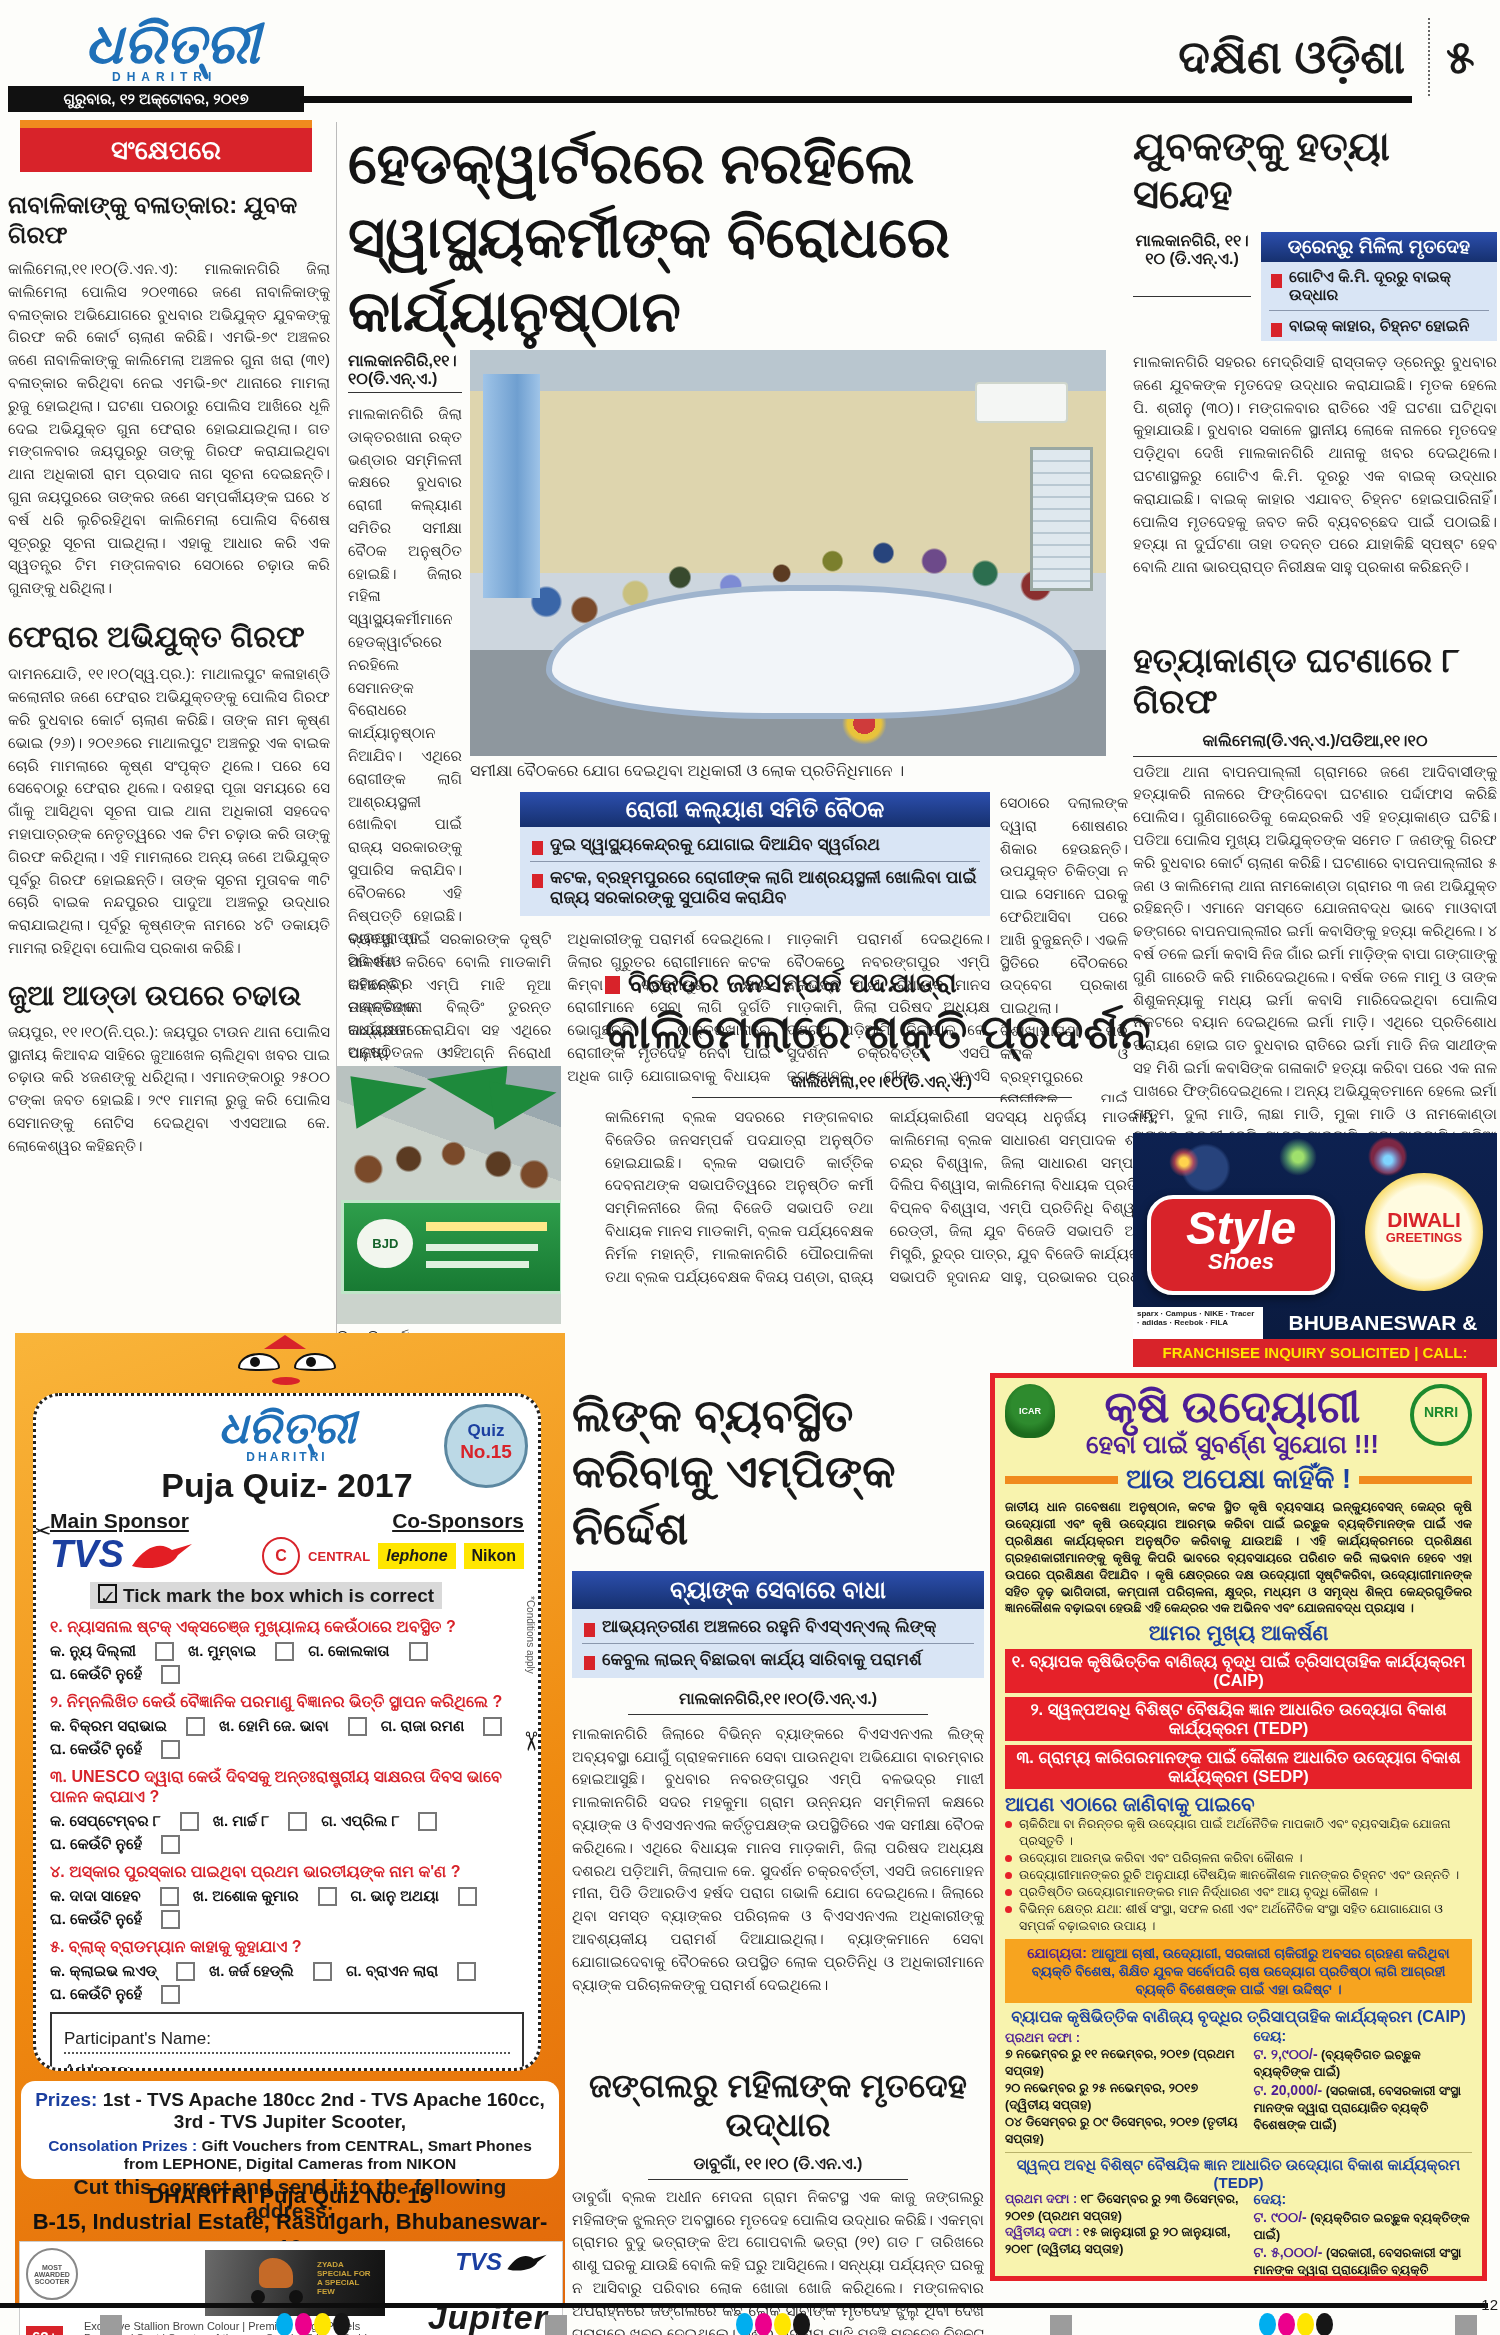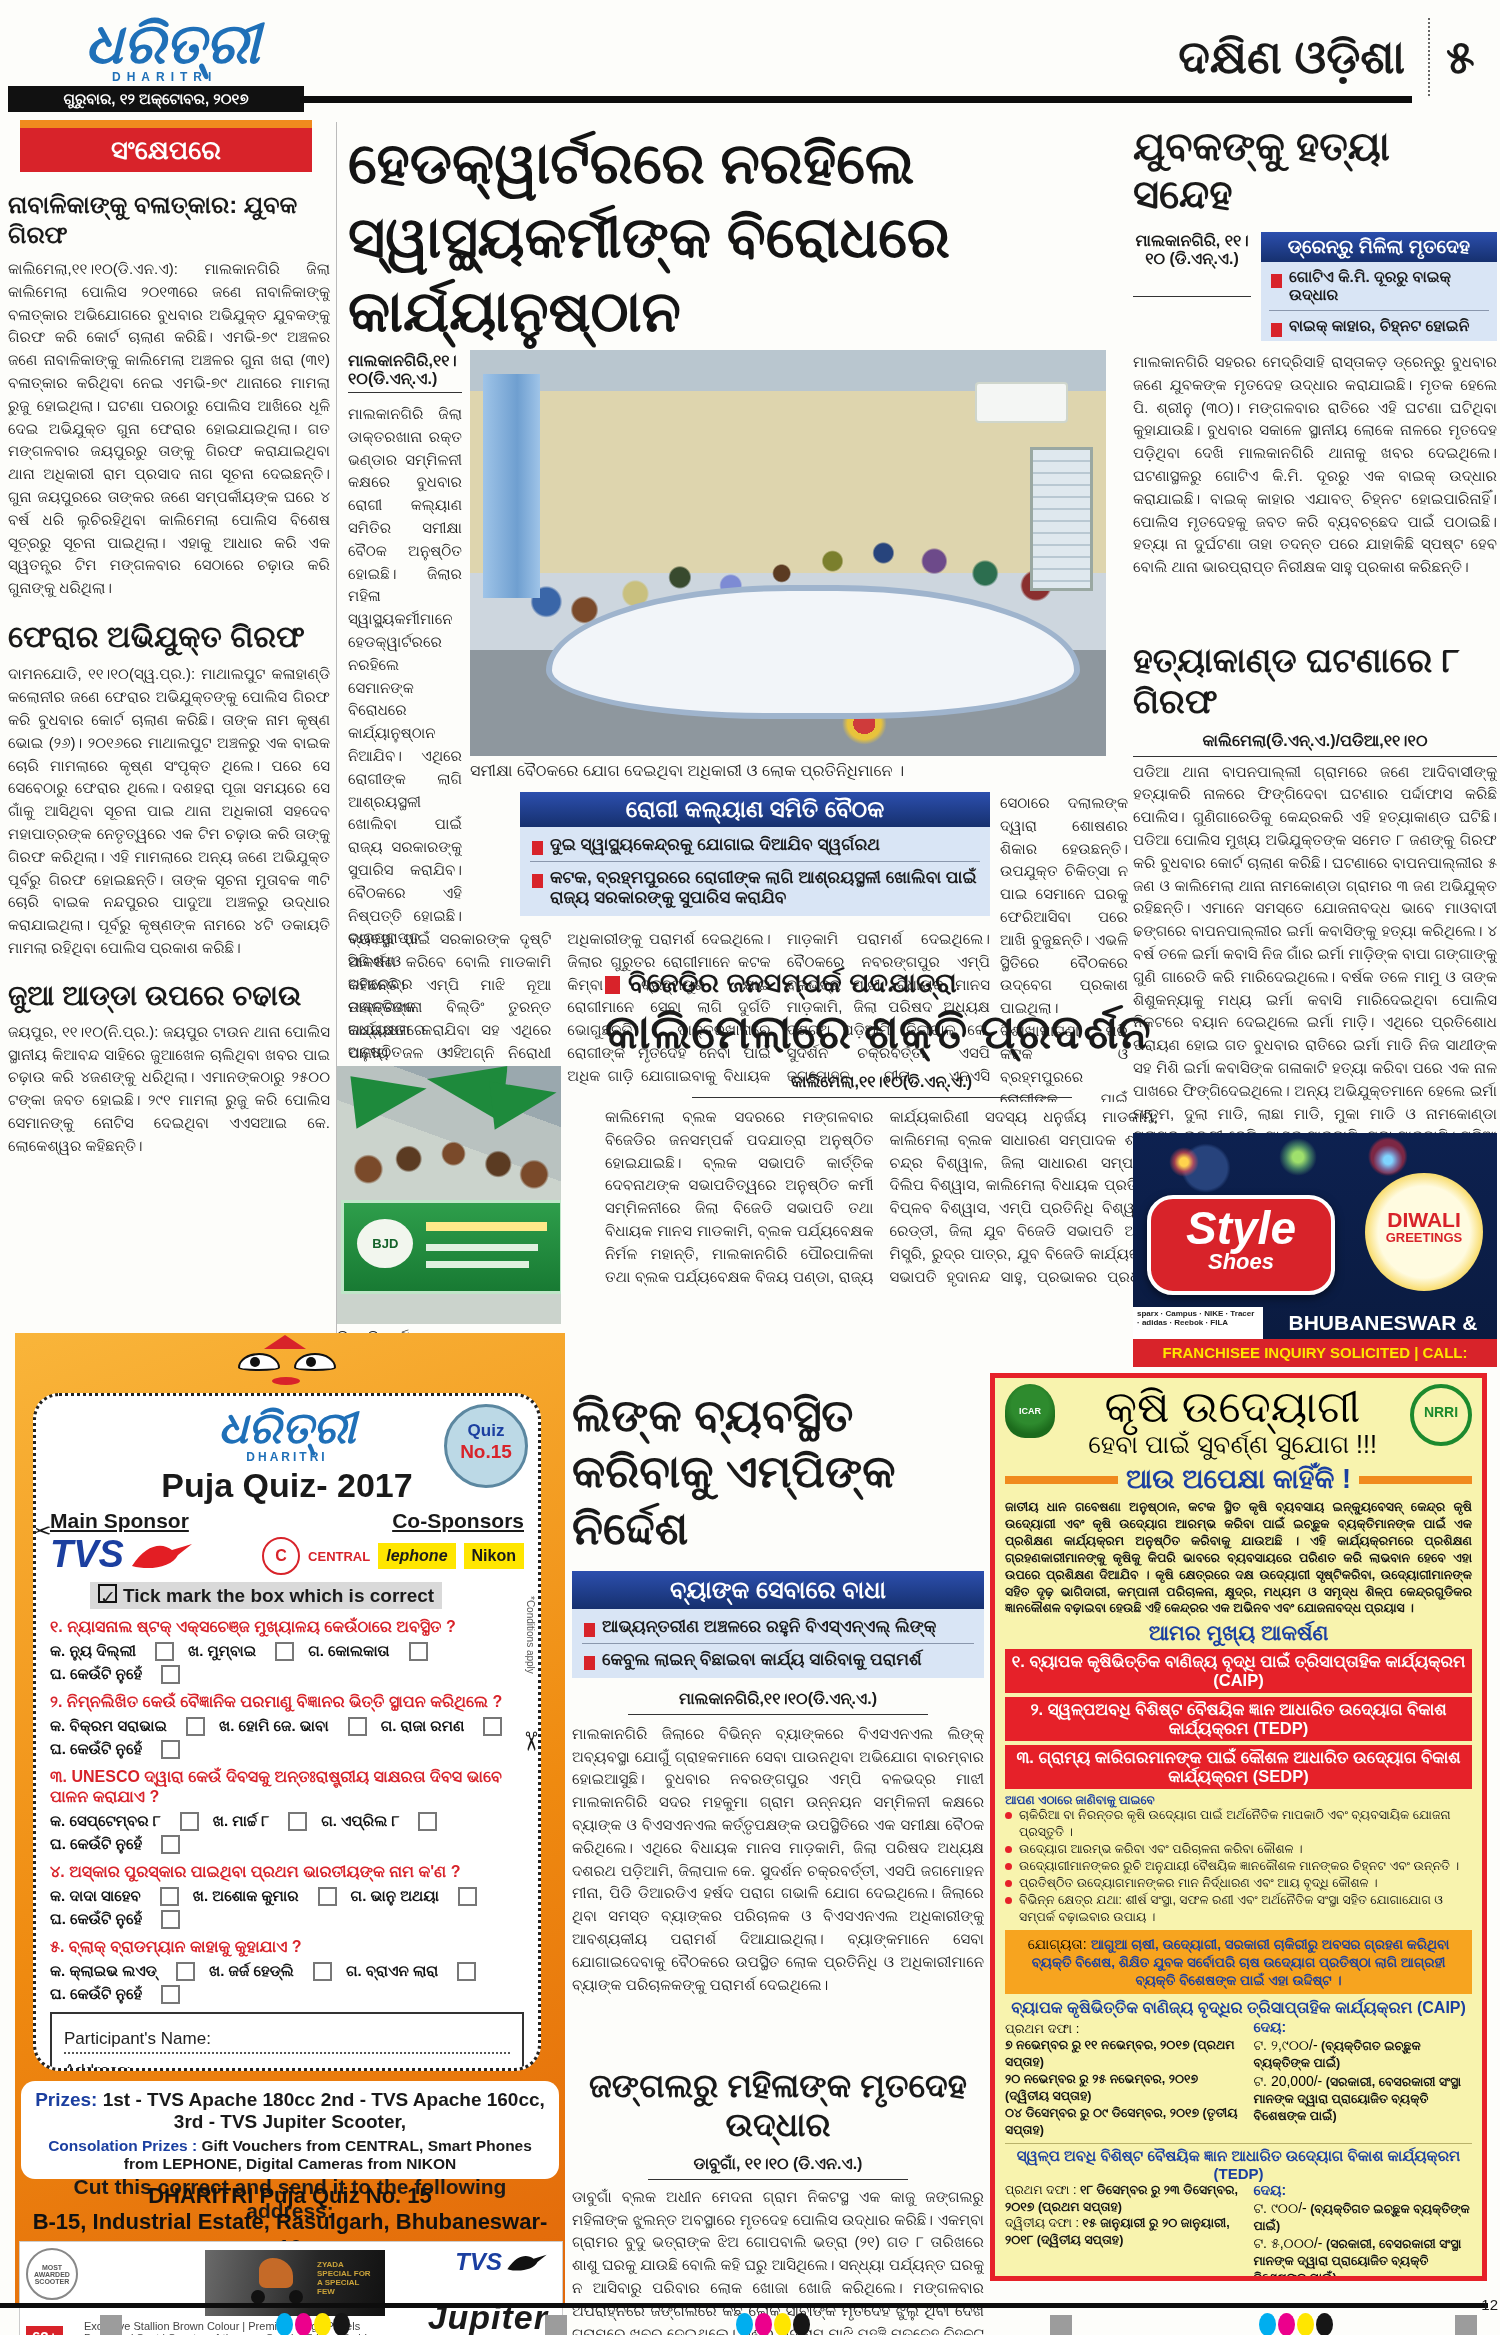--- a/index.html
+++ b/index.html
@@ -43,21 +43,21 @@
   .q-opt{font-size:15px;font-weight:bold;color:#111;display:flex;flex-wrap:wrap;gap:4px 14px;margin:4px 0 8px 0;}
   .chk{display:inline-block;width:15px;height:15px;border:2px solid #777;background:#fff;vertical-align:-2px;margin-left:5px;}
   .form-box{border:2px solid #333;padding:8px 12px;}
   .form-line{font-size:17px;color:#222;border-bottom:2px dotted #555;padding:7px 0 3px 0;}
   .prize-box{background:#fff;border-radius:14px;}
   .sponsor-logo{display:inline-block;font-weight:bold;text-align:center;}
   
   #nrriad{background:#f8f3ae;border:5px solid #e62129;}
   .nr-redbar{background:#e62129;color:#fff;font-weight:bold;font-size:16.5px;text-align:center;padding:3px 6px;margin:4px 0;}
   .nr-blue{color:#1b3fa0;font-weight:bold;}
-  .nr-red{color:#000000;font-weight:normal;}
+  .nr-red{color:#4c1d95;font-weight:bold;}
   .nr-small{font-size:12.5px;line-height:1.35;color:#111;}
   .nr-li{position:relative;padding-left:14px;}
   .nr-li::before{content:"";position:absolute;left:0;top:5px;width:7px;height:7px;background:#e62129;border-radius:50%;}
   .nr-orange{background:#f7a41f;}
   
   #stylead{background:radial-gradient(circle at 20% 15%,#27437c 0 6%,transparent 7%),
             radial-gradient(circle at 70% 10%,#7c2744 0 5%,transparent 6%),
             linear-gradient(#0d2150,#0a1a3e);}
   .fw{position:absolute;border-radius:50%;}
   .style-logo{background:#d8232a;border:4px solid #fff;border-radius:26px;color:#fff;text-align:center;
@@ -397,21 +397,21 @@
     <div style="display:flex;align-items:center;gap:8px;margin:4px 0;">
       <div style="flex:1;height:8px;background:#f08a1e;"></div>
       <div class="nr-blue" style="font-size:27px;">ଆଉ ଅପେକ୍ଷା କାହିଁକି !</div>
       <div style="flex:1;height:8px;background:#f08a1e;"></div>
     </div>
     <div class="nr-small just bold">ଜାତୀୟ ଧାନ ଗବେଷଣା ଅନୁଷ୍ଠାନ, କଟକ ସ୍ଥିତ କୃଷି ବ୍ୟବସାୟ ଇନ୍‌କ୍ୟୁବେସନ୍ କେନ୍ଦ୍ର କୃଷି ଉଦ୍ୟୋଗୀ ଏବଂ କୃଷି ଉଦ୍ୟୋଗ ଆରମ୍ଭ କରିବା ପାଇଁ ଇଚ୍ଛୁକ ବ୍ୟକ୍ତିମାନଙ୍କ ପାଇଁ ଏକ ପ୍ରଶିକ୍ଷଣ କାର୍ଯ୍ୟକ୍ରମ ଅନୁଷ୍ଠିତ କରିବାକୁ ଯାଉଅଛି । ଏହି କାର୍ଯ୍ୟକ୍ରମରେ ପ୍ରଶିକ୍ଷଣ ଗ୍ରହଣକାରୀମାନଙ୍କୁ କୃଷିକୁ କିପରି ଭାବରେ ବ୍ୟବସାୟରେ ପରିଣତ କରି ଲାଭବାନ ହେବେ ଏହା ଉପରେ ପ୍ରଶିକ୍ଷଣ ଦିଆଯିବ । କୃଷି କ୍ଷେତ୍ରରେ ଦକ୍ଷ ଉଦ୍ୟୋଗୀ ସୃଷ୍ଟିକରିବା, ଉଦ୍ୟୋଗୀମାନଙ୍କ ସହିତ ଦୃଢ଼ ଭାଗିଦାରୀ, କମ୍ପାନୀ ପରିଚାଳନା, କ୍ଷୁଦ୍ର, ମଧ୍ୟମ ଓ ସମୃଦ୍ଧ ଶିଳ୍ପ କେନ୍ଦ୍ରଗୁଡିକର ଜ୍ଞାନକୌଶଳ ବଢ଼ାଇବା ହେଉଛି ଏହି କେନ୍ଦ୍ରର ଏକ ଅଭିନବ ଏବଂ ଯୋଜନାବଦ୍ଧ ପ୍ରୟାସ ।</div>
     <div class="nr-blue center" style="font-size:21px;margin-top:4px;">ଆମର ମୁଖ୍ୟ ଆକର୍ଷଣ</div>
     <div class="nr-redbar">୧. ବ୍ୟାପକ କୃଷିଭିତ୍ତିକ ବାଣିଜ୍ୟ ବୃଦ୍ଧି ପାଇଁ ତ୍ରିସାପ୍ତାହିକ କାର୍ଯ୍ୟକ୍ରମ (CAIP)</div>
     <div class="nr-redbar">୨. ସ୍ୱଳ୍ପଅବଧି ବିଶିଷ୍ଟ ବୈଷୟିକ ଜ୍ଞାନ ଆଧାରିତ ଉଦ୍ୟୋଗ ବିକାଶ କାର୍ଯ୍ୟକ୍ରମ (TEDP)</div>
     <div class="nr-redbar">୩. ଗ୍ରାମ୍ୟ କାରିଗରମାନଙ୍କ ପାଇଁ କୌଶଳ ଆଧାରିତ ଉଦ୍ୟୋଗ ବିକାଶ କାର୍ଯ୍ୟକ୍ରମ (SEDP)</div>
-    <div class="nr-blue" style="font-size:12px;">ଆପଣ ଏଠାରେ ଜାଣିବାକୁ ପାଇବେ</div>
+    <div class="nr-blue" style="font-size:20px;">ଆପଣ ଏଠାରେ ଜାଣିବାକୁ ପାଇବେ</div>
     <div class="nr-small nr-li">ଚାକିରିଆ ବା ନିରନ୍ତର କୃଷି ଉଦ୍ୟୋଗ ପାଇଁ ଅର୍ଥନୈତିକ ମାପକାଠି ଏବଂ ବ୍ୟବସାୟିକ ଯୋଜନା ପ୍ରସ୍ତୁତି ।</div>
     <div class="nr-small nr-li">ଉଦ୍ୟୋଗ ଆରମ୍ଭ କରିବା ଏବଂ ପରିଚାଳନା କରିବା କୌଶଳ ।</div>
     <div class="nr-small nr-li">ଉଦ୍ୟୋଗୀମାନଙ୍କର ରୁଚି ଅନୁଯାୟୀ ବୈଷୟିକ ଜ୍ଞାନକୌଶଳ ମାନଙ୍କର ଚିହ୍ନଟ ଏବଂ ଉନ୍ନତି ।</div>
     <div class="nr-small nr-li">ପ୍ରତିଷ୍ଠିତ ଉଦ୍ୟୋଗମାନଙ୍କର ମାନ ନିର୍ଦ୍ଧାରଣ ଏବଂ ଆୟ ବୃଦ୍ଧି କୌଶଳ ।</div>
     <div class="nr-small nr-li">ବିଭିନ୍ନ କ୍ଷେତ୍ର ଯଥା: ଶୀର୍ଷ ସଂସ୍ଥା, ସଫଳ ରଣୀ ଏବଂ ଅର୍ଥନୈତିକ ସଂସ୍ଥା ସହିତ ଯୋଗାଯୋଗ ଓ ସମ୍ପର୍କ ବଢ଼ାଇବାର ଉପାୟ ।</div>
     <div class="nr-orange" style="padding:5px 8px;margin:5px 0;text-align:center;">
       <span class="nr-red" style="font-size:14px;">ଯୋଗ୍ୟତା:</span>
       <span class="nr-blue" style="font-size:13.5px;">ଆଗୁଆ ଚାଷୀ, ଉଦ୍ୟୋଗୀ, ସରକାରୀ ଚାକିରୀରୁ ଅବସର ଗ୍ରହଣ କରିଥିବା ବ୍ୟକ୍ତି ବିଶେଷ, ଶିକ୍ଷିତ ଯୁବକ ସର୍ବୋପରି ଚାଷ ଉଦ୍ୟୋଗ ପ୍ରତିଷ୍ଠା ଲାଗି ଆଗ୍ରହୀ ବ୍ୟକ୍ତି ବିଶେଷଙ୍କ ପାଇଁ ଏହା ଉଦ୍ଦିଷ୍ଟ ।</span>
     </div>
     <div class="nr-blue center" style="font-size:16px;">ବ୍ୟାପକ କୃଷିଭିତ୍ତିକ ବାଣିଜ୍ୟ ବୃଦ୍ଧିର ତ୍ରିସାପ୍ତାହିକ କାର୍ଯ୍ୟକ୍ରମ (CAIP)</div>

